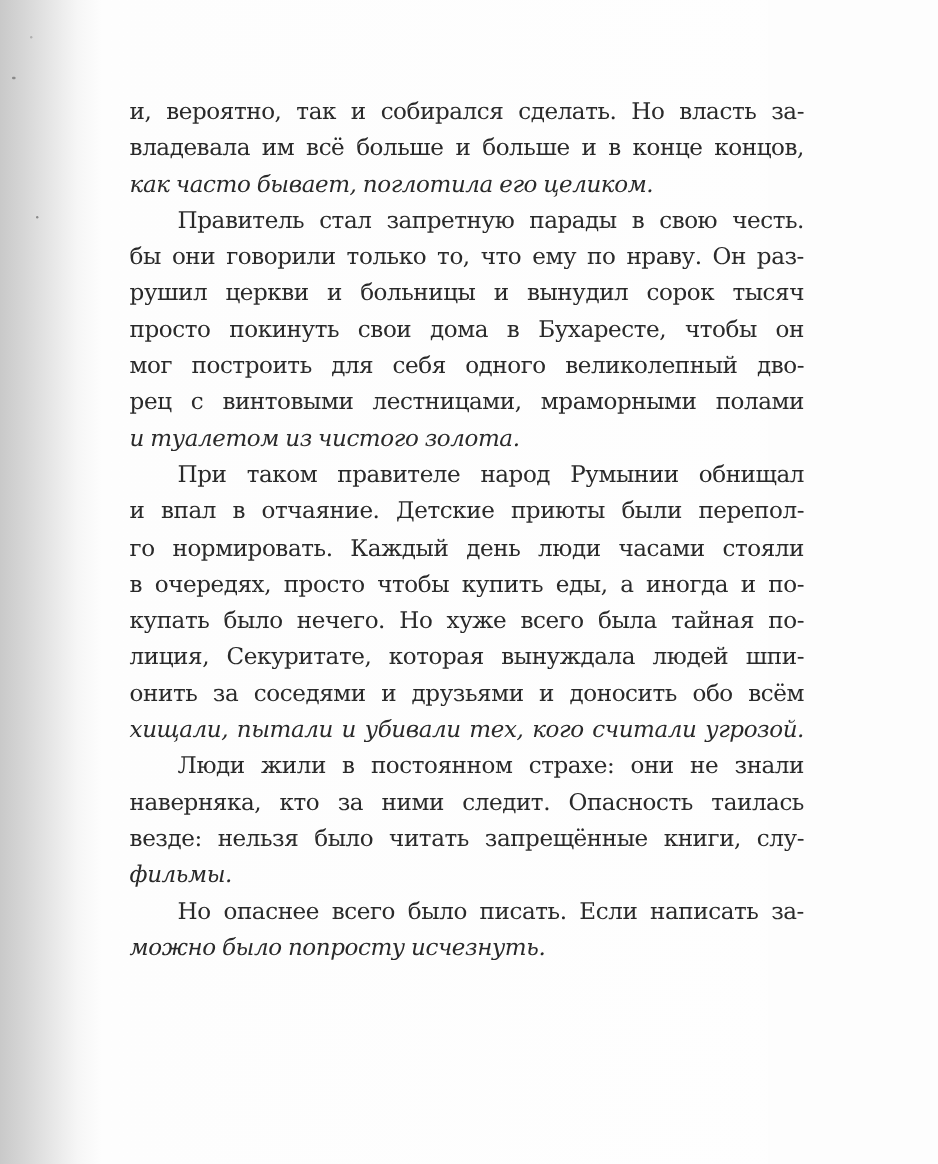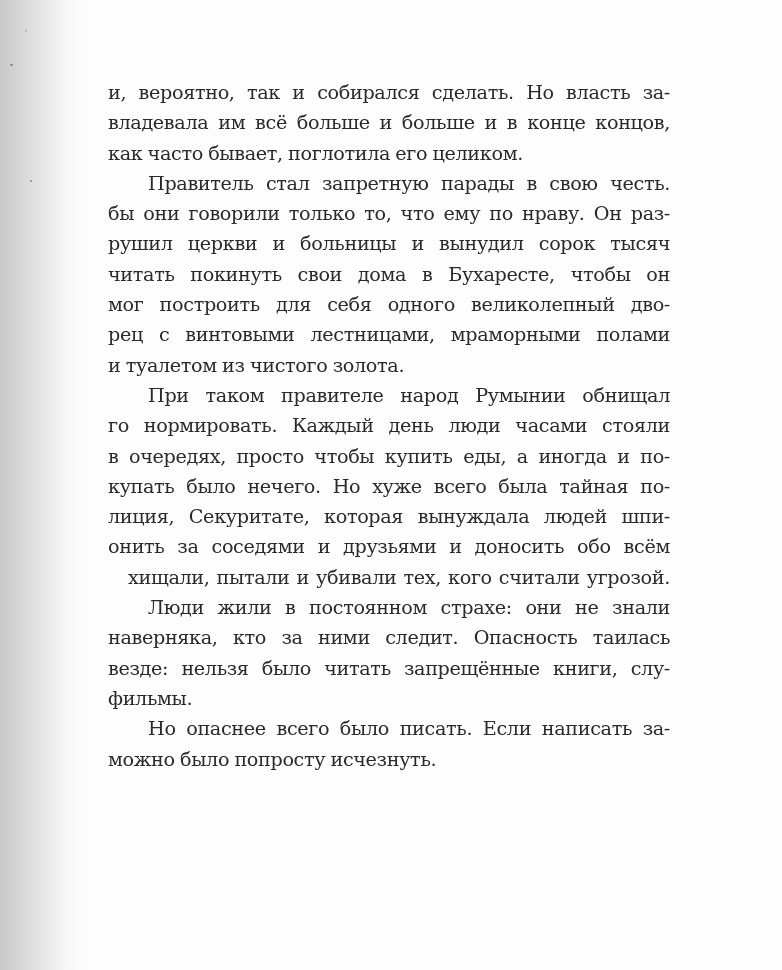--- a/index.html
+++ b/index.html
@@ -48,20 +48,21 @@
     }
     .line {
       display: block;
       white-space: nowrap;
       text-align: justify;
       text-align-last: justify;
       height: 30.3px;
     }
     .line.last {
       text-align-last: left;
+      font-style: italic;
     }
     .line.indent {
       padding-left: 40px;
     }
   </style>
 </head>
 <body>
 
 <div class="page">
   <div class="speck" style="left:10px;top:64px;"></div>
@@ -73,34 +74,35 @@
     <div>
       <span class="line">и, вероятно, так и собирался сделать. Но власть за-</span>
       <span class="line">владевала им всё больше и больше и в конце концов,</span>
       <span class="line last">как часто бывает, поглотила его целиком.</span>
     </div>
 
     <div>
       <span class="line indent">Правитель стал запретную парады в свою честь.</span>
       <span class="line">бы они говорили только то, что ему по нраву. Он раз-</span>
       <span class="line">рушил церкви и больницы и вынудил сорок тысяч</span>
-      <span class="line">читать покинуть свои дома в Бухаресте, чтобы он</span>
+      <span class="line">просто покинуть свои дома в Бухаресте, чтобы он</span>
       <span class="line">мог построить для себя одного великолепный дво-</span>
       <span class="line">рец с винтовыми лестницами, мраморными полами</span>
       <span class="line last">и туалетом из чистого золота.</span>
     </div>
 
     <div>
       <span class="line indent">При таком правителе народ Румынии обнищал</span>
+      <span class="line">и впал в отчаяние. Детские приюты были перепол-</span>
       <span class="line">го нормировать. Каждый день люди часами стояли</span>
       <span class="line">в очередях, просто чтобы купить еды, а иногда и по-</span>
       <span class="line">купать было нечего. Но хуже всего была тайная по-</span>
       <span class="line">лиция, Секуритате, которая вынуждала людей шпи-</span>
       <span class="line">онить за соседями и друзьями и доносить обо всём</span>
-      <span class="line last" style="text-align-last:justify;margin-left:20px;">хищали, пытали и убивали тех, кого считали угрозой.</span>
+      <span class="line last" style="text-align-last:justify;">хищали, пытали и убивали тех, кого считали угрозой.</span>
     </div>
 
     <div>
       <span class="line indent">Люди жили в постоянном страхе: они не знали</span>
       <span class="line">наверняка, кто за ними следит. Опасность таилась</span>
       <span class="line">везде: нельзя было читать запрещённые книги, слу-</span>
       <span class="line last">фильмы.</span>
     </div>
 
     <div>

